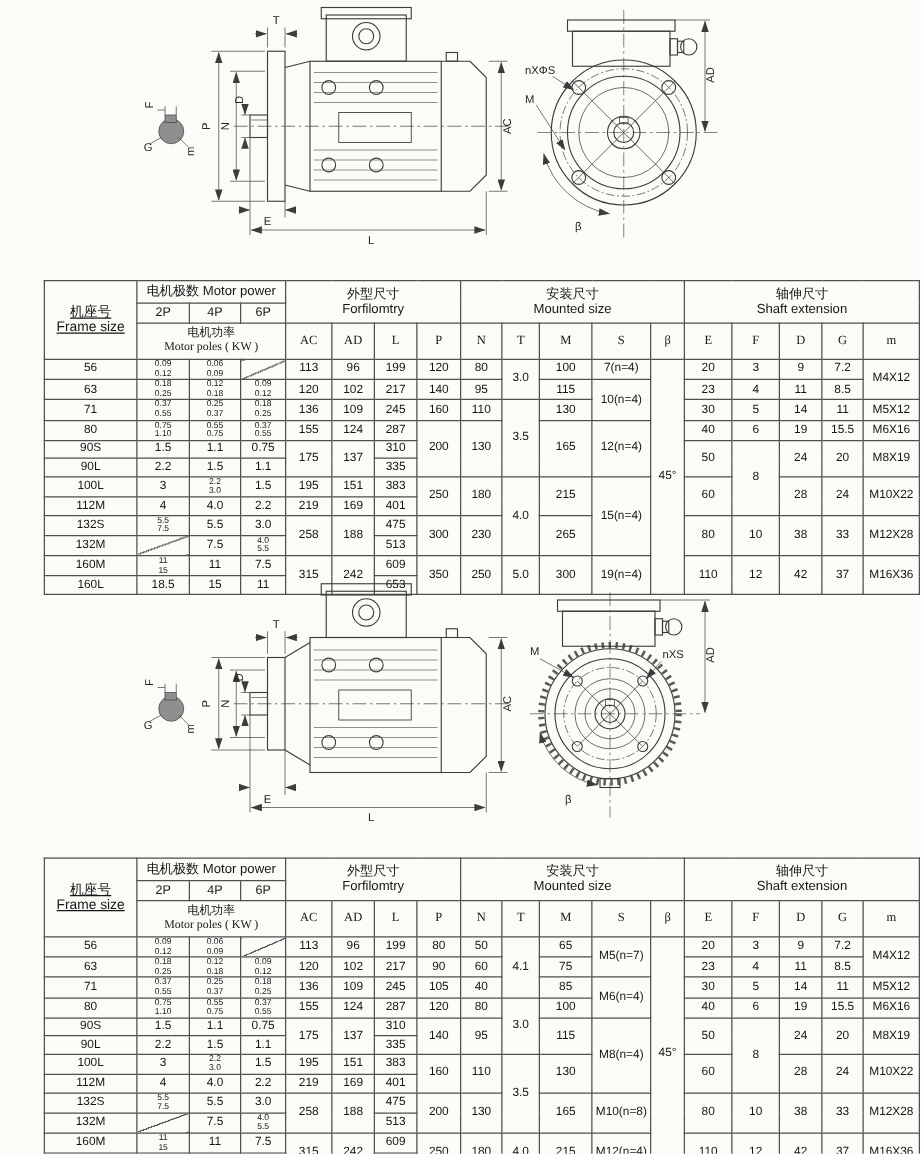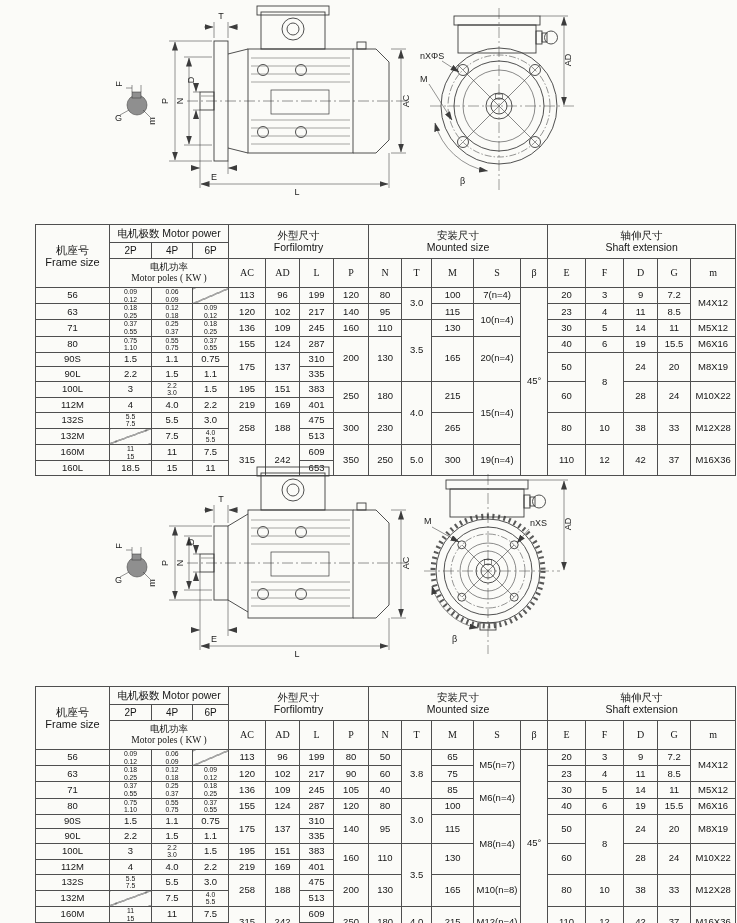--- a/index.html
+++ b/index.html
@@ -14,21 +14,21 @@
              stroke:none; }
   table.spec { position:absolute; left:35px; width:700px; border-collapse:collapse;
                table-layout:fixed; text-align:center; font-size:9.5px; color:#161616; }
   table.spec th, table.spec td { border:1px solid #4f4f4f; padding:0; vertical-align:middle;
                white-space:pre-line; line-height:1.12; font-weight:normal; overflow:hidden; }
   table.spec thead tr:nth-child(1){ height:18px; }
   table.spec thead tr:nth-child(2){ height:16px; }
   table.spec thead tr:nth-child(3){ height:29px;font-family:Liberation Serif, serif; }
   table.spec tbody tr { height:14.5px; }
   th { font-size:10px; }
-  th.fsz { font-size:11px; line-height:1.3; }
+  th.fsz { font-size:11px; line-height:1.3;text-decoration:underline; }
   th.grp { font-size:10.5px; }
   th.pw  { font-size:9.5px; }
   td.sm  { font-size:6.8px; line-height:1.02; }
   td.diag { background:linear-gradient(to bottom right,
             transparent calc(50% - .5px), #4f4f4f calc(50% - .5px),
             #4f4f4f calc(50% + .5px), transparent calc(50% + .5px)); }
 </style>
 </head>
 <body>
 
@@ -263,21 +263,21 @@
           <td class="sm">0.55
 0.75</td>
           <td class="sm">0.37
 0.55</td>
           <td>155</td>
           <td>124</td>
           <td>287</td>
           <td rowspan="3">200</td>
           <td rowspan="3">130</td>
           <td rowspan="3">165</td>
-          <td rowspan="3">20(n=4)</td>
+          <td rowspan="3">12(n=4)</td>
           <td>40</td>
           <td>6</td>
           <td>19</td>
           <td>15.5</td>
           <td>M6X16</td>
         </tr>
         <tr>
           <td>90S</td>
           <td>1.5</td>
           <td>1.1</td>
@@ -549,21 +549,21 @@
           <td class="sm">0.09
 0.12</td>
           <td class="sm">0.06
 0.09</td>
           <td class="diag"></td>
           <td>113</td>
           <td>96</td>
           <td>199</td>
           <td>80</td>
           <td>50</td>
-          <td rowspan="3">3.8</td>
+          <td rowspan="3">4.1</td>
           <td>65</td>
           <td rowspan="2">M5(n=7)</td>
           <td rowspan="12">45°</td>
           <td>20</td>
           <td>3</td>
           <td>9</td>
           <td>7.2</td>
           <td rowspan="2">M4X12</td>
         </tr>
         <tr>

